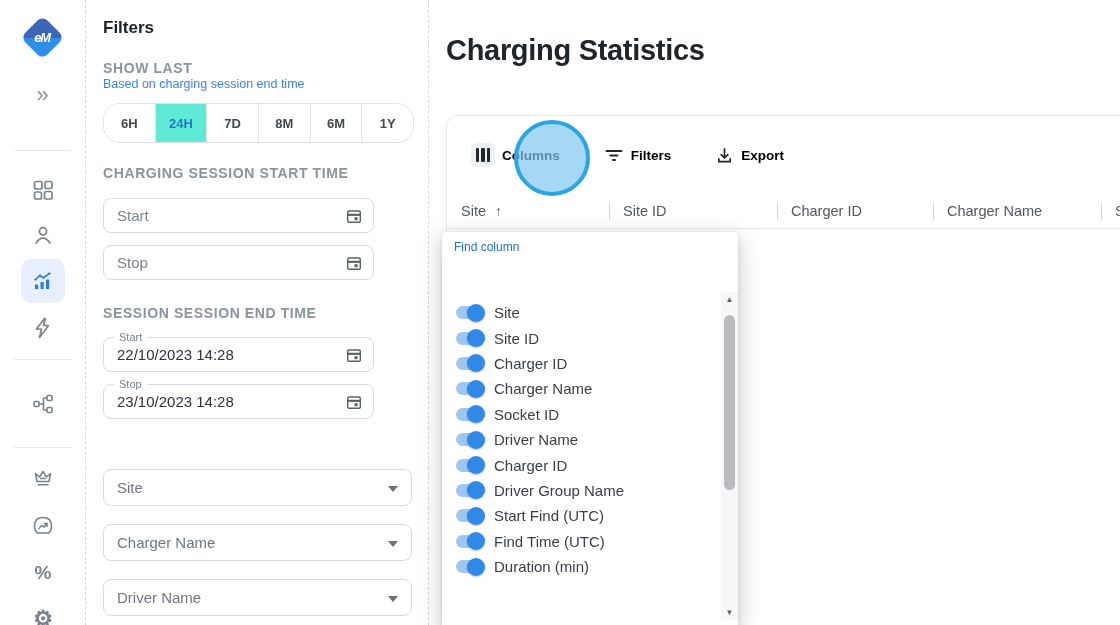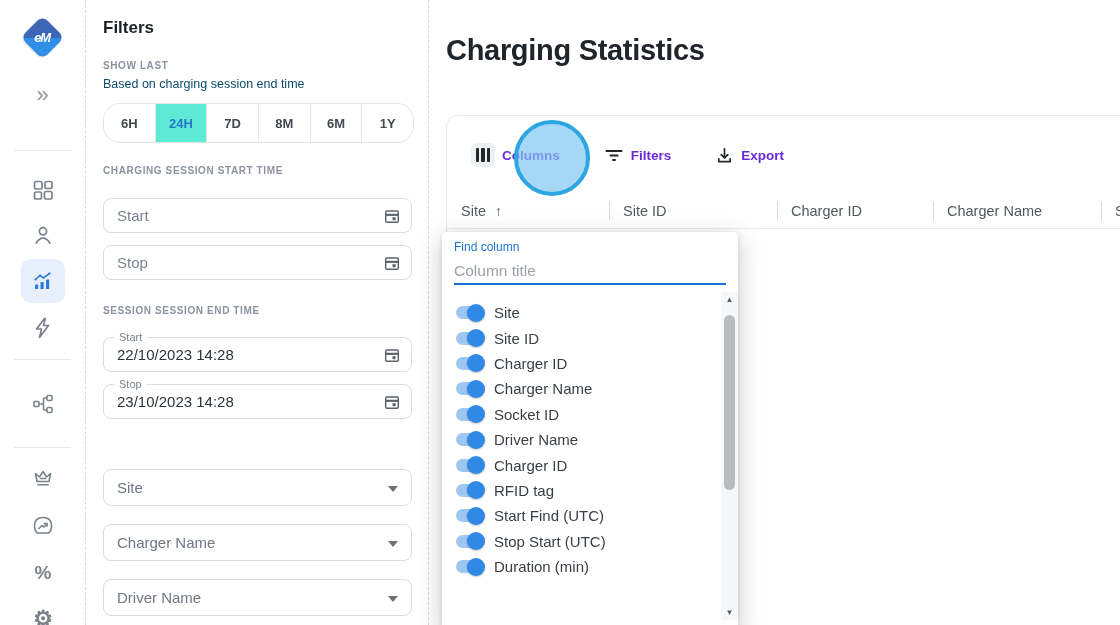--- a/index.html
+++ b/index.html
@@ -15,40 +15,40 @@
   .collapse{position:absolute;left:0;top:84px;width:85px;text-align:center;font-size:22px;color:#8d949b;cursor:pointer;line-height:1;}
   .rail-divider{position:absolute;left:14px;width:57px;border-top:1px solid #e4e6e8;}
   .nav-item{position:absolute;left:21px;width:44px;height:44px;border-radius:10px;display:flex;align-items:center;justify-content:center;color:#7a828b;cursor:pointer;}
   .nav-item.active{background:#e6effb;color:#2e7cd6;}
   .nav-item svg{display:block;}
   .glyph-icon{font-size:19px;font-weight:600;line-height:1;}
 
   
   .filter-panel{position:absolute;left:86px;top:0;width:342px;height:625px;background:#fff;border-right:1px dashed #d6d9dc;}
   .fp-title{position:absolute;left:17px;top:18px;font-size:17px;font-weight:700;color:#1b2127;}
-  .fp-section-label{position:absolute;left:17px;font-size:10px;font-weight:700;letter-spacing:.6px;color:#8a939e;}
-  .fp-subtitle{position:absolute;left:17px;top:77px;font-size:12.5px;color:#0c4a6e;}
+  .fp-section-label{position:absolute;left:17px;font-size:14px;font-weight:700;letter-spacing:.6px;color:#8a939e;}
+  .fp-subtitle{position:absolute;left:17px;top:77px;font-size:12.5px;color:#3b82f6;}
   .range-group{position:absolute;left:17px;top:103px;width:309px;height:38px;display:flex;border:1px solid #dfe3e6;border-radius:17px;overflow:hidden;background:#fff;}
   .tr-btn{flex:1;border:none;background:#fff;font-family:inherit;font-size:13px;font-weight:700;color:#43494f;border-left:1px solid #e3e6e9;cursor:pointer;padding:0;}
   .tr-btn:first-child{border-left:none;}
   .tr-btn.selected{background:#5eead4;color:#2577cb;}
-  .fp-input{position:absolute;left:17px;width:309px;height:35px;border:1px solid #d9dcdf;border-radius:8px;background:#fff;box-sizing:border-box;}
+  .fp-input{position:absolute;left:17px;width:271px;height:35px;border:1px solid #d9dcdf;border-radius:8px;background:#fff;box-sizing:border-box;}
   .fp-input input{position:absolute;left:13px;top:0;height:100%;width:250px;border:none;outline:none;background:transparent;font-family:inherit;font-size:15px;color:#2e343a;padding:0;}
   .fp-input input::placeholder{color:#7b838d;opacity:1;}
   .fp-input .float-label{position:absolute;left:10px;top:-7px;background:#fff;padding:0 5px;font-size:11px;color:#79828c;}
   .cal-icon{position:absolute;right:10px;top:50%;transform:translateY(-50%);color:#5a6268;}
   .fp-select{position:absolute;left:17px;width:309px;height:37px;border:1px solid #d9dcdf;border-radius:8px;background:#fff;box-sizing:border-box;display:flex;align-items:center;cursor:pointer;}
   .fp-select .sel-label{margin-left:13px;font-size:15px;color:#6f7780;}
   .caret{position:absolute;right:13px;top:50%;margin-top:-2px;width:0;height:0;border-left:5px solid transparent;border-right:5px solid transparent;border-top:6px solid #6a7077;}
 
   
   .page-title{position:absolute;left:446px;top:34px;font-size:29px;font-weight:800;color:#20252b;letter-spacing:-.3px;text-align:right;}
   .table-card{position:absolute;left:446px;top:115px;right:-16px;bottom:-16px;border:1px solid #e8eaec;border-radius:12px;background:#fff;}
   .toolbar{position:absolute;left:24px;top:27px;display:flex;align-items:center;}
-  .tb-btn{display:flex;align-items:center;gap:7px;background:none;border:none;padding:0;font-family:inherit;font-size:13.5px;font-weight:700;color:#6d28d9;cursor:pointer;}
+  .tb-btn{display:flex;align-items:center;gap:7px;background:none;border:none;padding:0;font-family:inherit;font-size:13.5px;font-weight:700;color:#000000;cursor:pointer;}
   .tb-btn + .tb-btn{margin-left:44px;}
   .cols-chip{width:24px;height:24px;background:#eef1f3;border-radius:5px;display:flex;align-items:center;justify-content:center;gap:2px;}
   .cols-chip i{display:block;width:3.5px;height:14px;background:#23272c;border-radius:1px;}
   .thead{position:absolute;left:0;right:0;top:77px;height:35px;display:flex;border-bottom:1px solid #e9ebec;}
   .th-cell{position:relative;display:flex;align-items:center;box-sizing:border-box;padding-left:14px;font-size:14.5px;color:#53585d;overflow:hidden;white-space:nowrap;cursor:pointer;flex:0 0 auto;}
   .th-sep{position:absolute;left:0;top:50%;transform:translateY(-50%);width:1px;height:19px;background:#d7dadd;}
   .sort-arrow{margin-left:9px;font-size:14px;color:#5a5f64;}
 
   
   .click-circle{position:absolute;left:514px;top:120px;width:68px;height:68px;border-radius:50%;
@@ -267,21 +267,20 @@
           <span class="th-sep"></span>
           <span>Socket ID</span>
         </div>
       </div>
   </div>
 
   <div class="click-circle"></div>
 
   <div class="col-menu">
     <div class="find-label">Find column</div>
-    <input class="find-input" type="text" placeholder="Column title" style="">
     <div class="toggle-list">
         <div class="toggle-row">
           <span class="switch on"></span>
           <span class="toggle-label">Site</span>
         </div>
         <div class="toggle-row">
           <span class="switch on"></span>
           <span class="toggle-label">Site ID</span>
         </div>
         <div class="toggle-row">
@@ -299,29 +298,29 @@
         <div class="toggle-row">
           <span class="switch on"></span>
           <span class="toggle-label">Driver Name</span>
         </div>
         <div class="toggle-row">
           <span class="switch on"></span>
           <span class="toggle-label">Charger ID</span>
         </div>
         <div class="toggle-row">
           <span class="switch on"></span>
-          <span class="toggle-label">RFID tag</span>
+          <span class="toggle-label">Driver Group Name</span>
         </div>
         <div class="toggle-row">
           <span class="switch on"></span>
           <span class="toggle-label">Start Find (UTC)</span>
         </div>
         <div class="toggle-row">
           <span class="switch on"></span>
-          <span class="toggle-label">Stop Start (UTC)</span>
+          <span class="toggle-label">Find Time (UTC)</span>
         </div>
         <div class="toggle-row">
           <span class="switch on"></span>
           <span class="toggle-label">Duration (min)</span>
         </div>
       </div>
     <div class="scrollbar">
       <div class="sb-arrow sb-up">▲</div>
       <div class="sb-thumb"></div>
       <div class="sb-arrow sb-down">▼</div>

